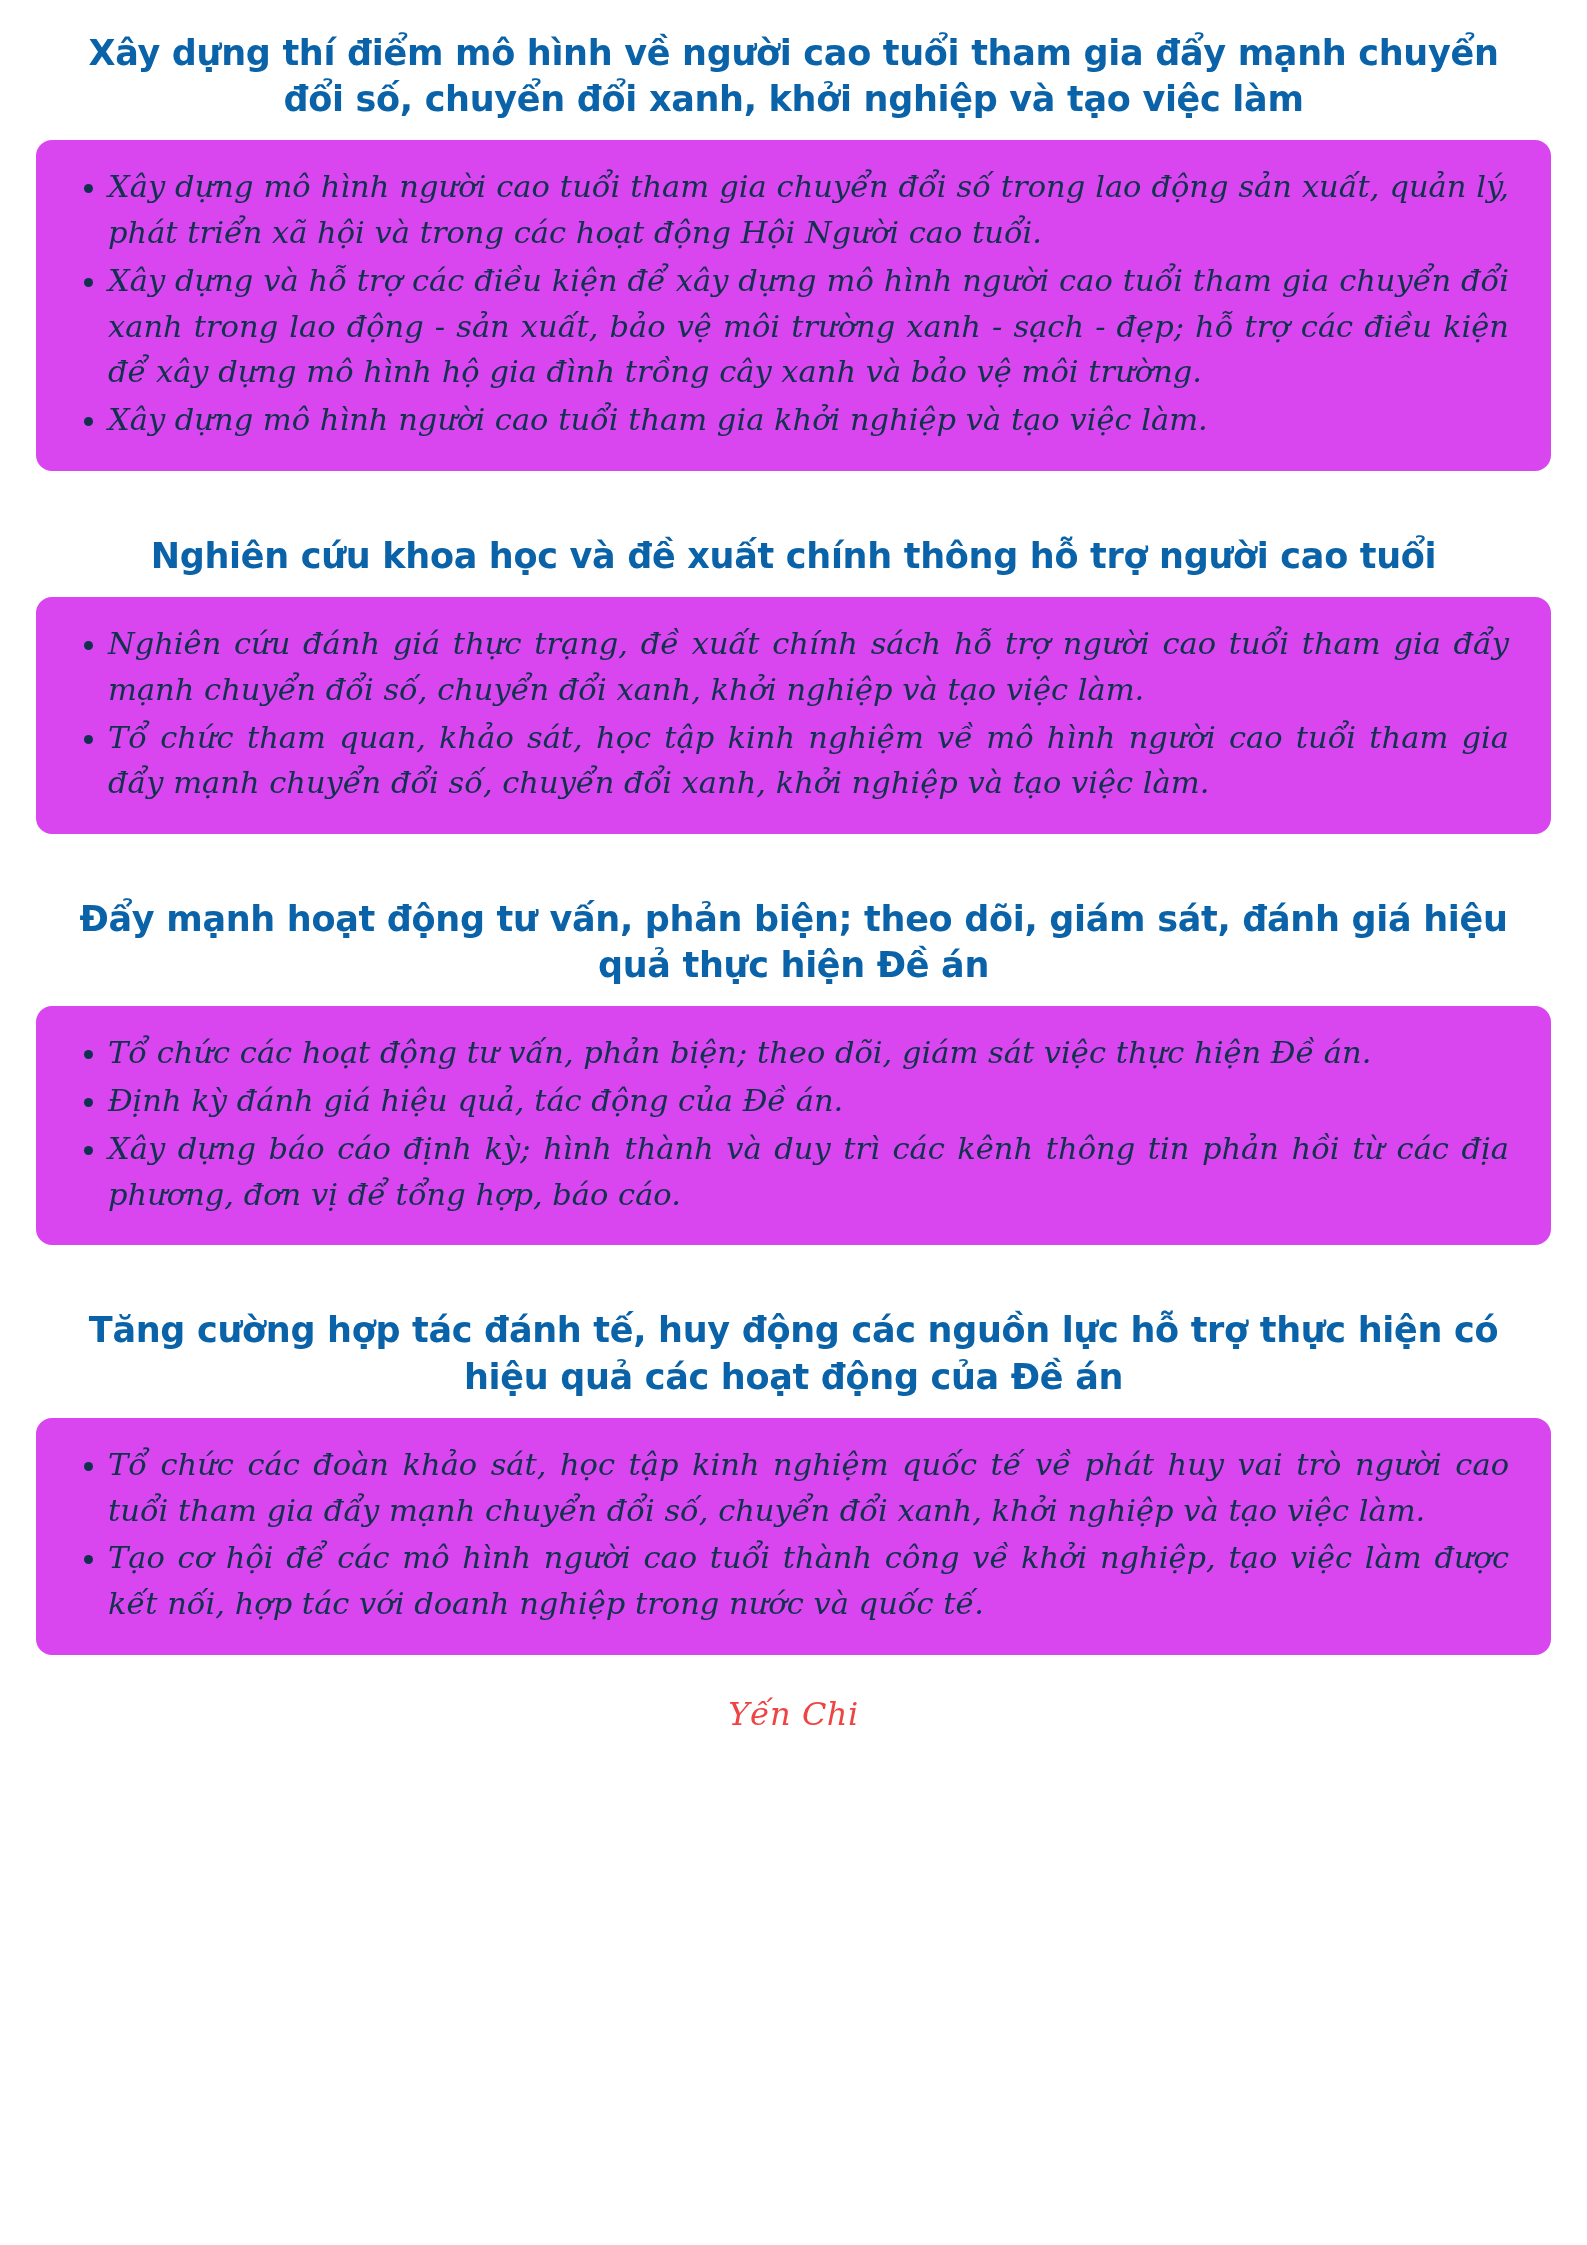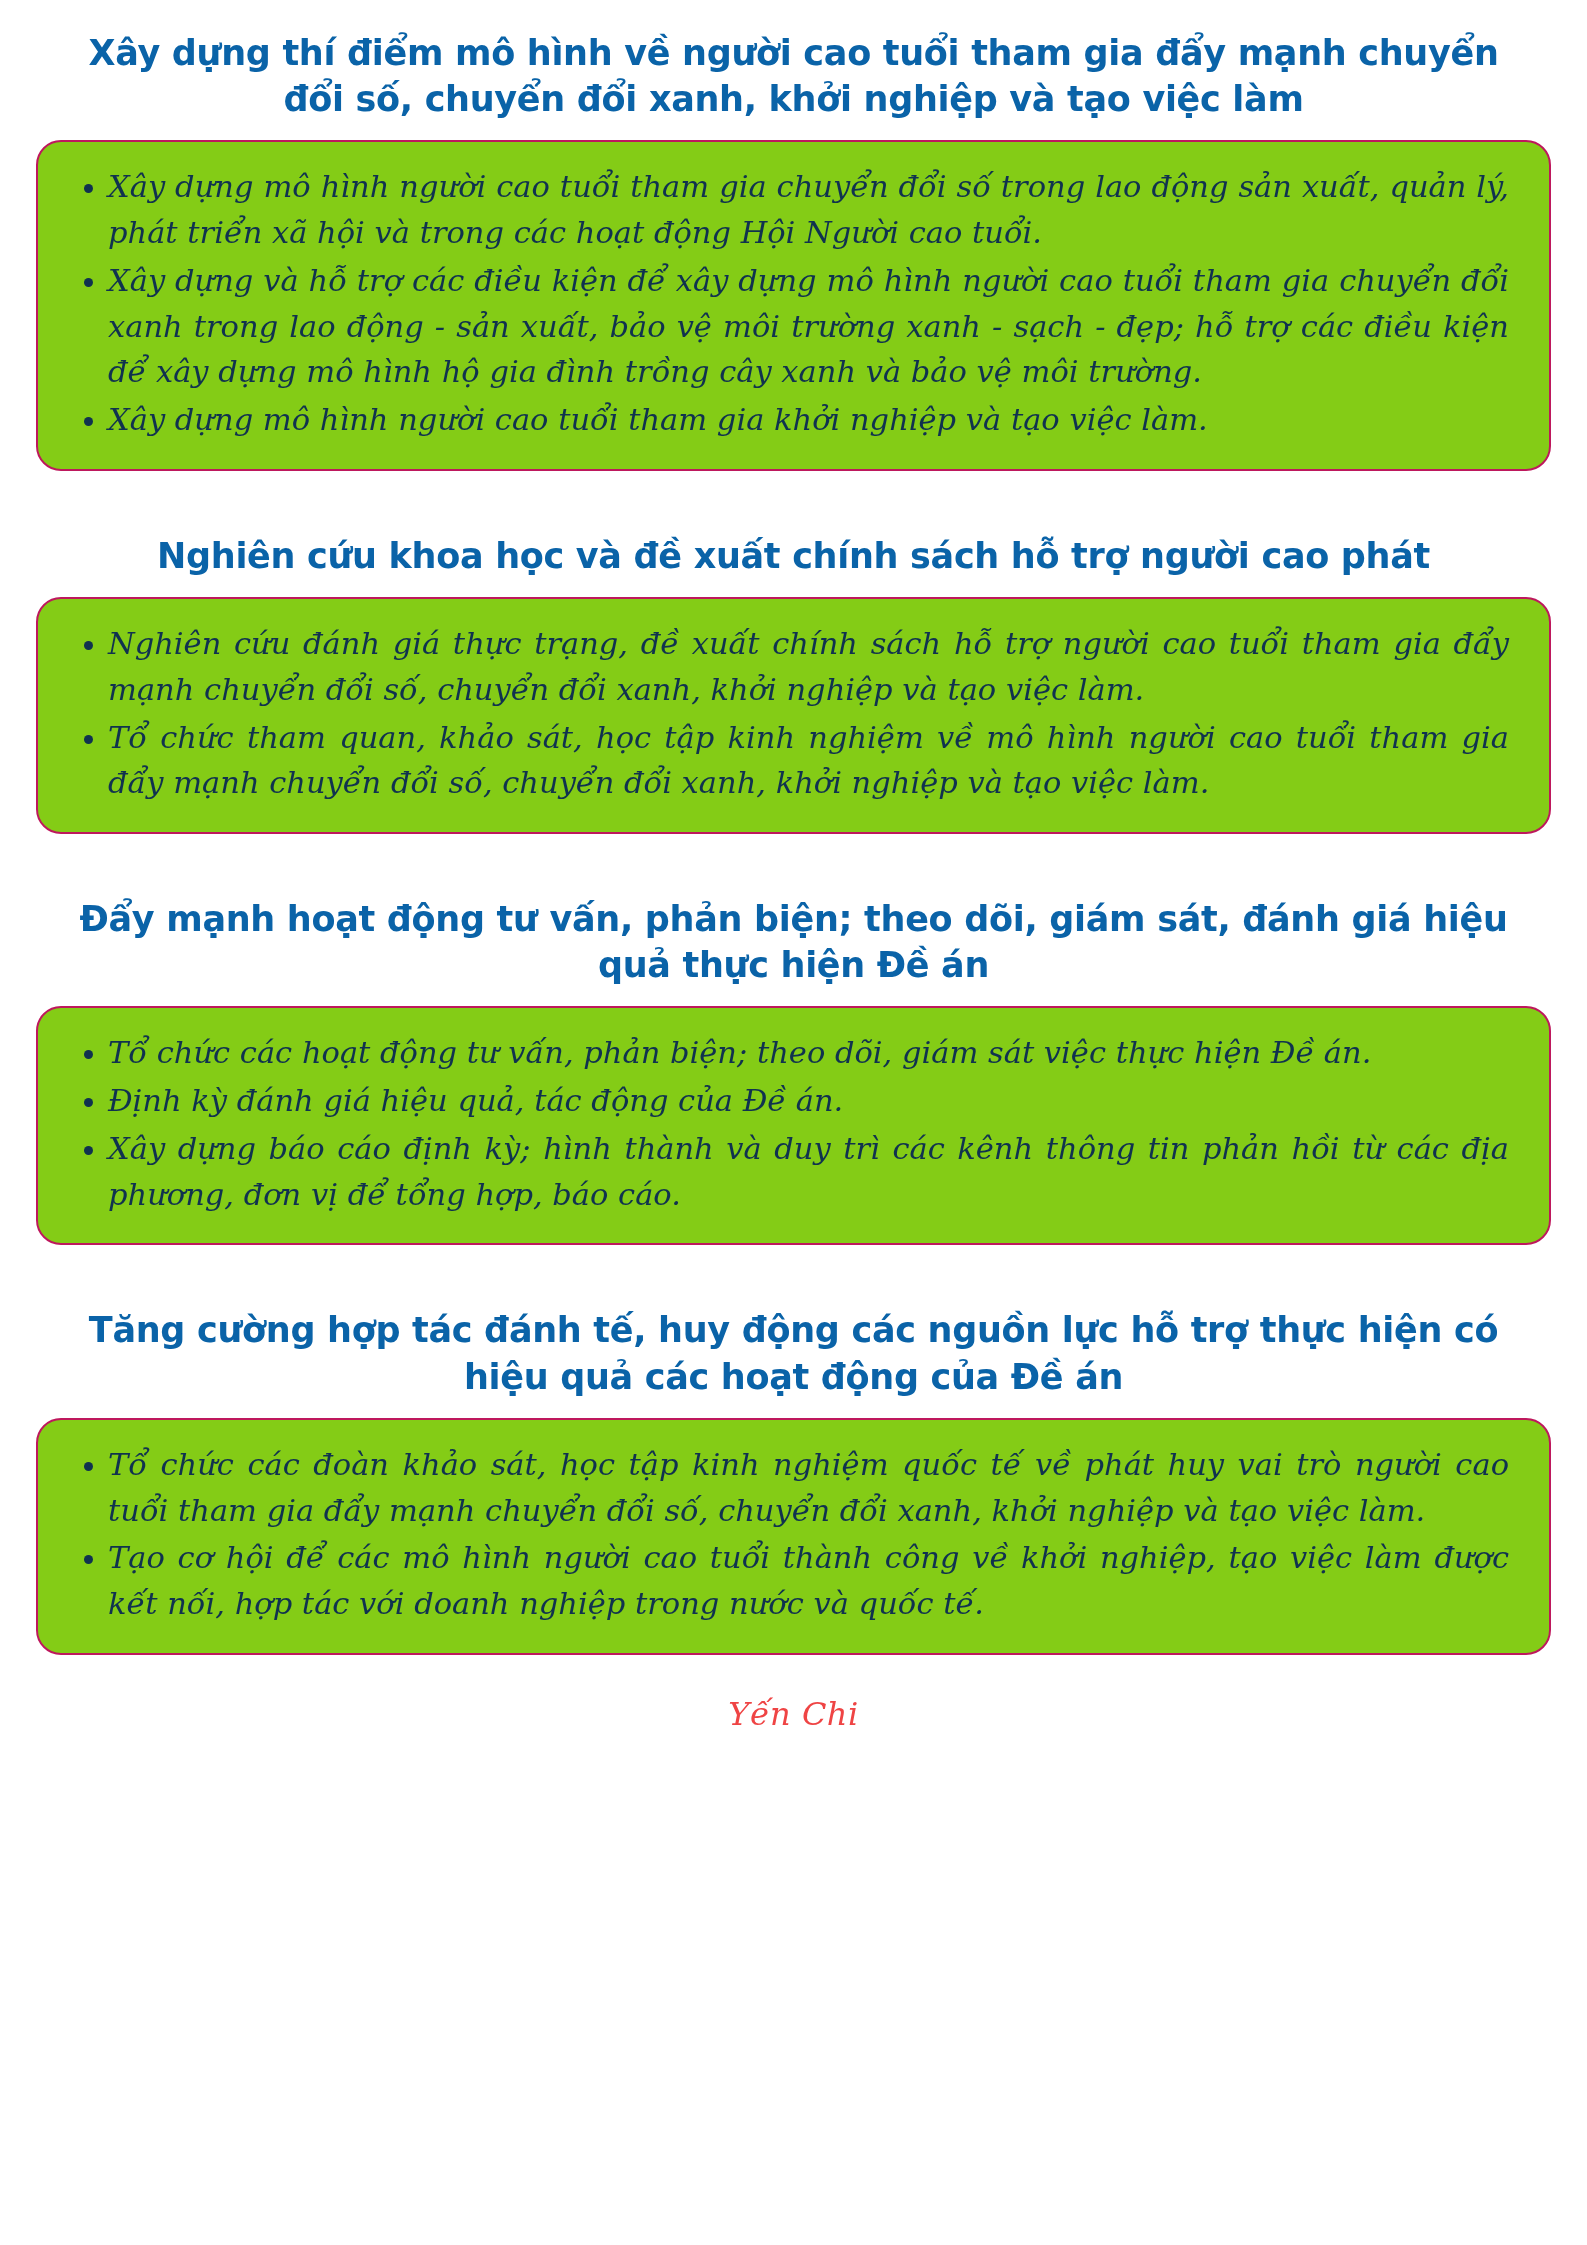--- a/index.html
+++ b/index.html
@@ -32,23 +32,23 @@
     text-align: center;
     letter-spacing: -0.3px;
     padding: 0 28px;
     margin: 0 0 18px 0;
   }
   .title-first {
     margin-top: 4px;
     padding: 0 30px;
   }
   .card {
-    background: #84cc16;
-    border: 2px solid #be185d;
-    border-radius: 25px;
+    background: #d946ef;
+    border: 2px solid #d946ef;
+    border-radius: 16px;
     padding: 22px 40px 24px 34px;
     box-sizing: border-box;
   }
   ul.bullets {
     list-style: none;
     margin: 0;
     padding: 0;
   }
   ul.bullets > li {
     position: relative;
@@ -94,21 +94,21 @@
         <li>Xây dựng mô hình người cao tuổi tham gia chuyển đổi số trong lao động sản xuất, quản lý, phát triển xã hội và trong các hoạt động Hội Người cao tuổi.</li>
         <li>Xây dựng và hỗ trợ các điều kiện để xây dựng mô hình người cao tuổi tham gia chuyển đổi xanh trong lao động - sản xuất, bảo vệ môi trường xanh - sạch - đẹp; hỗ trợ các điều kiện để xây dựng mô hình hộ gia đình trồng cây xanh và bảo vệ môi trường.</li>
         <li> Xây dựng mô hình người cao tuổi tham gia khởi nghiệp và tạo việc làm.</li>
       </ul>
     </div>
   </div>
 
   <div class="spacer-lg"></div>
 
   <div class="section">
-    <h2 class="section-title">Nghiên cứu khoa học và đề xuất chính sách hỗ trợ người cao phát</h2>
+    <h2 class="section-title">Nghiên cứu khoa học và đề xuất chính thông hỗ trợ người cao tuổi</h2>
     <div class="card">
       <ul class="bullets">
         <li>Nghiên cứu đánh giá thực trạng, đề xuất chính sách hỗ trợ người cao tuổi tham gia đẩy mạnh chuyển đổi số, chuyển đổi xanh, khởi nghiệp và tạo việc làm.</li>
         <li>Tổ chức tham quan, khảo sát, học tập kinh nghiệm về mô hình người cao tuổi tham gia đẩy mạnh chuyển đổi số, chuyển đổi xanh, khởi nghiệp và tạo việc làm.</li>
       </ul>
     </div>
   </div>
 
   <div class="spacer-lg"></div>
 

